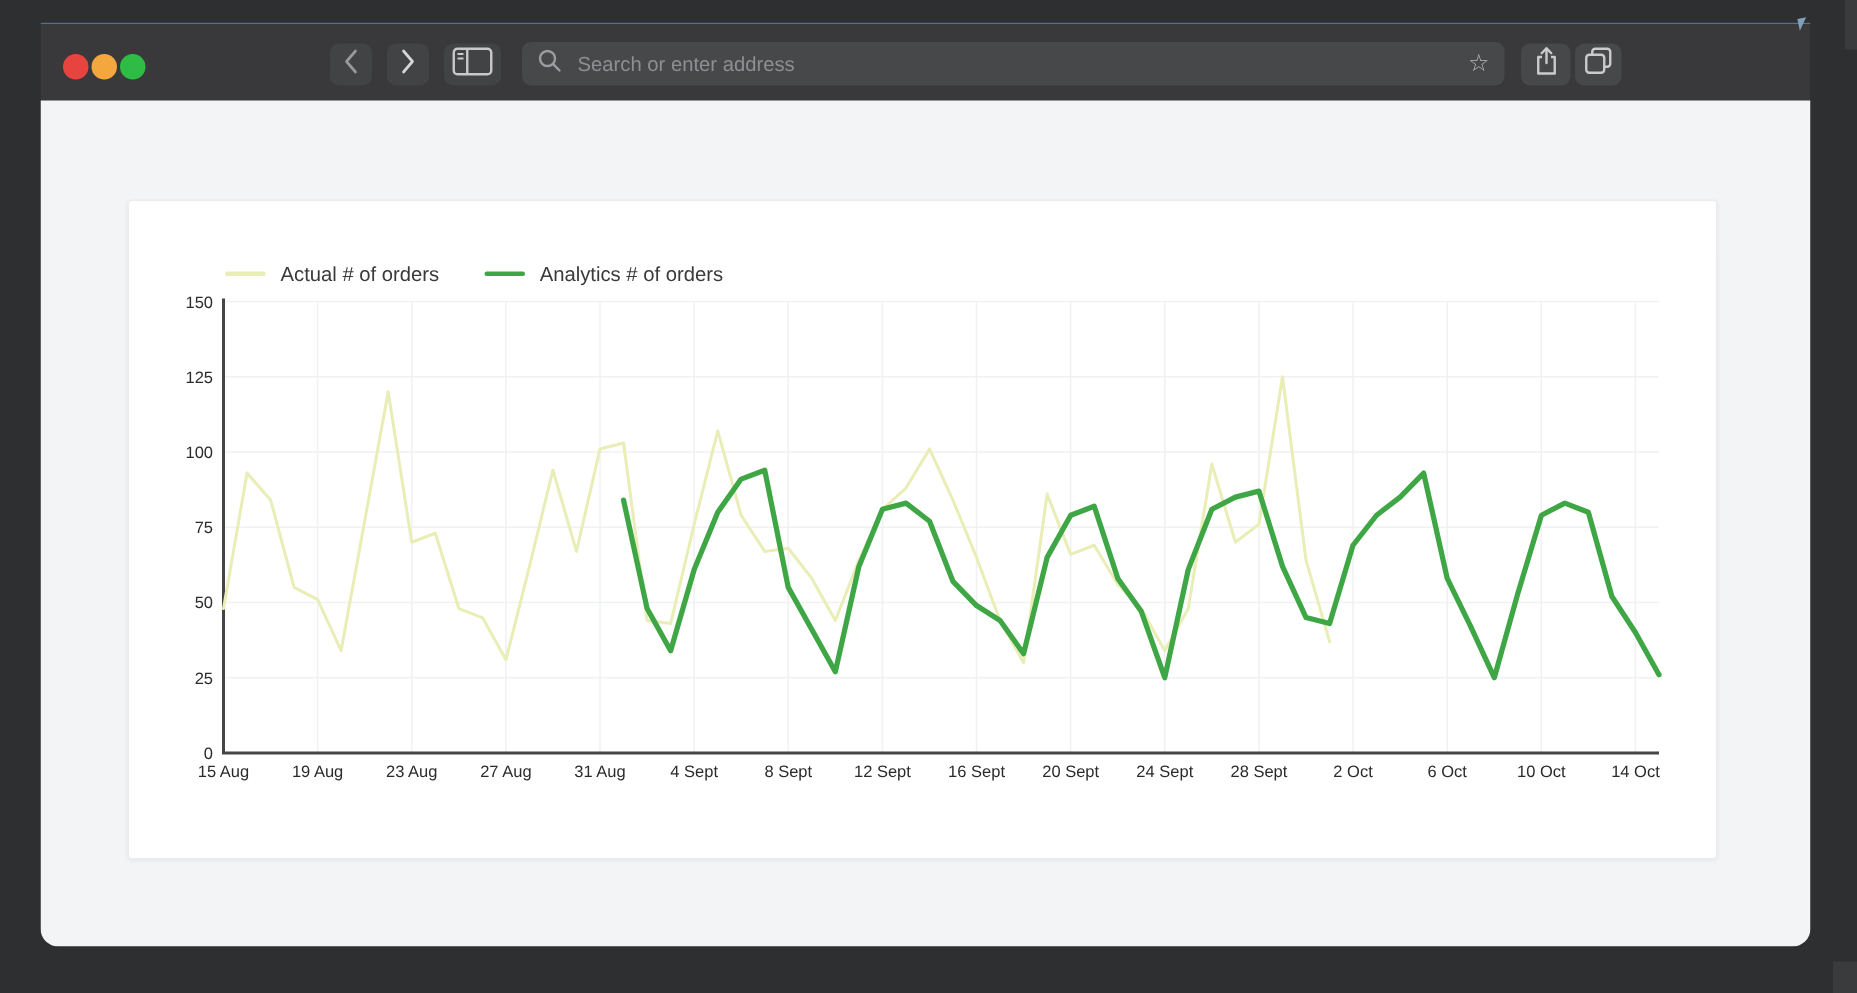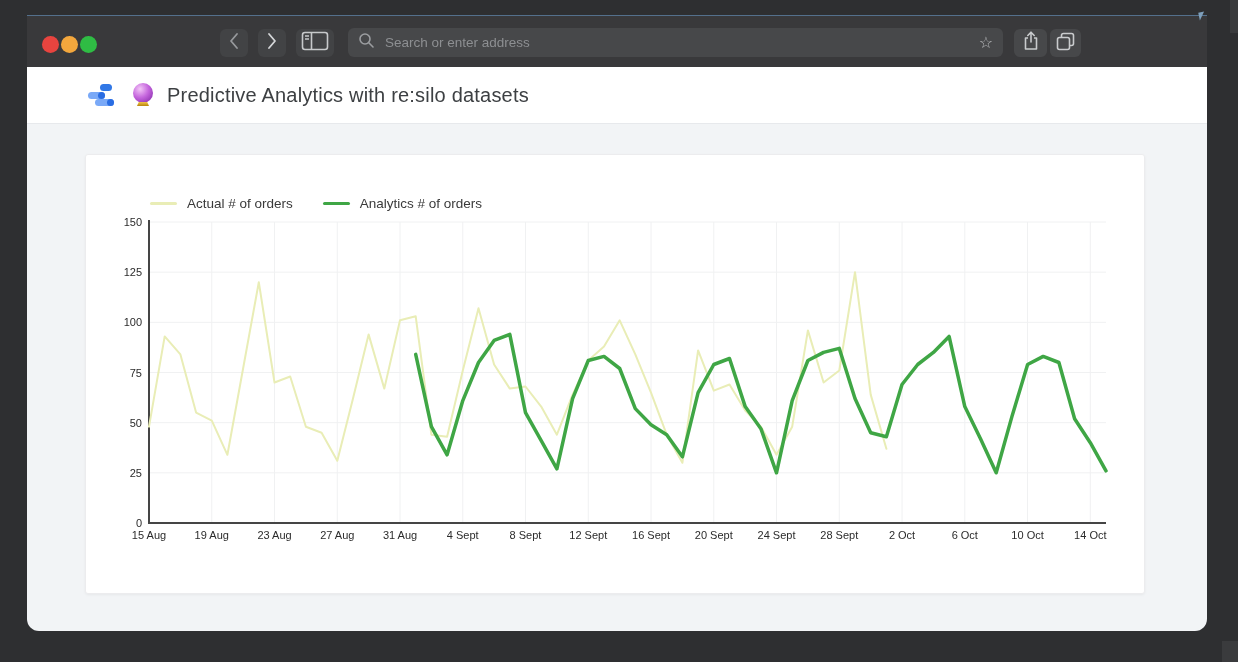--- a/index.html
+++ b/index.html
@@ -62,21 +62,21 @@
   }
   #crystal-ball .base{
     position:absolute;left:5px;top:20px;width:12px;height:4px;
     background:linear-gradient(#f0c24b,#b8860b);
     clip-path:polygon(15% 0,85% 0,100% 100%,0 100%);
   }
   #page-title{margin-left:13px;font-size:20px;color:#3d4043;letter-spacing:.2px;}
   #page-content{position:absolute;left:0;top:57px;width:100%;height:507px;}
   
   #chart-card{
-    position:absolute;left:58px;top:30px;width:1060px;height:440px;background:#ffffff;
+    position:absolute;left:58px;top:9px;width:1060px;height:440px;background:#ffffff;
     border:1px solid #ececee;border-radius:3px;box-sizing:border-box;
     box-shadow:0 1px 3px rgba(0,0,0,.05);
     text-align:center;
   }
   #chart-legend{
     position:absolute;left:64px;top:41px;display:flex;align-items:center;gap:30px;z-index:2;
   }
   .legend-item{display:flex;align-items:center;}
   .legend-swatch{width:27px;height:3px;border-radius:2px;}
   .legend-label{margin-left:10px;font-size:13.5px;color:#3a3a3a;}
@@ -148,34 +148,20 @@
       <span>
         <svg width="21" height="21" viewBox="0 0 21 21">
           <rect x="6.5" y="2.5" width="12" height="12" rx="2" fill="none" stroke="#c9cbcd" stroke-width="1.6"></rect>
           <rect x="2.5" y="6.5" width="12" height="12" rx="2" fill="#47484a" stroke="#c9cbcd" stroke-width="1.6"></rect>
         </svg>
       </span>
     </div>
   </div>
 
   <div id="page">
-    <div id="page-header">
-      <div id="app-logo">
-        <div class="bar b1"></div>
-        <div class="bar b2"></div>
-          <div class="dot d2"></div>
-        <div class="bar b3"></div>
-          <div class="dot d3"></div>
-      </div>
-      <div id="crystal-ball">
-        <div class="ball"></div>
-          <div class="base"></div>
-      </div>
-      <div id="page-title">Predictive Analytics with re:silo datasets</div>
-    </div>
 
     <div id="page-content">
       <div id="chart-card">
         <div id="chart-legend">
           <div class="legend-item">
             <div class="legend-swatch" id="swatch-actual" style="background: rgb(233, 237, 182);"></div>
             <div class="legend-label">Actual # of orders</div>
           </div>
           <div class="legend-item">
             <div class="legend-swatch" id="swatch-forecast" style="background: rgb(63, 166, 69);"></div>

